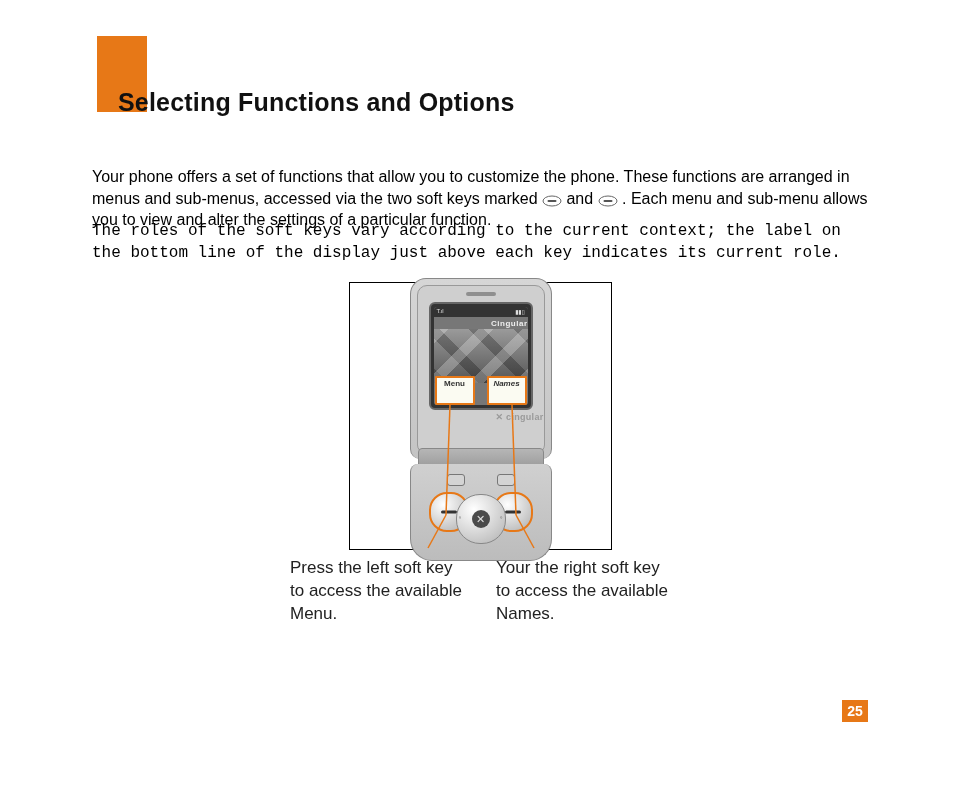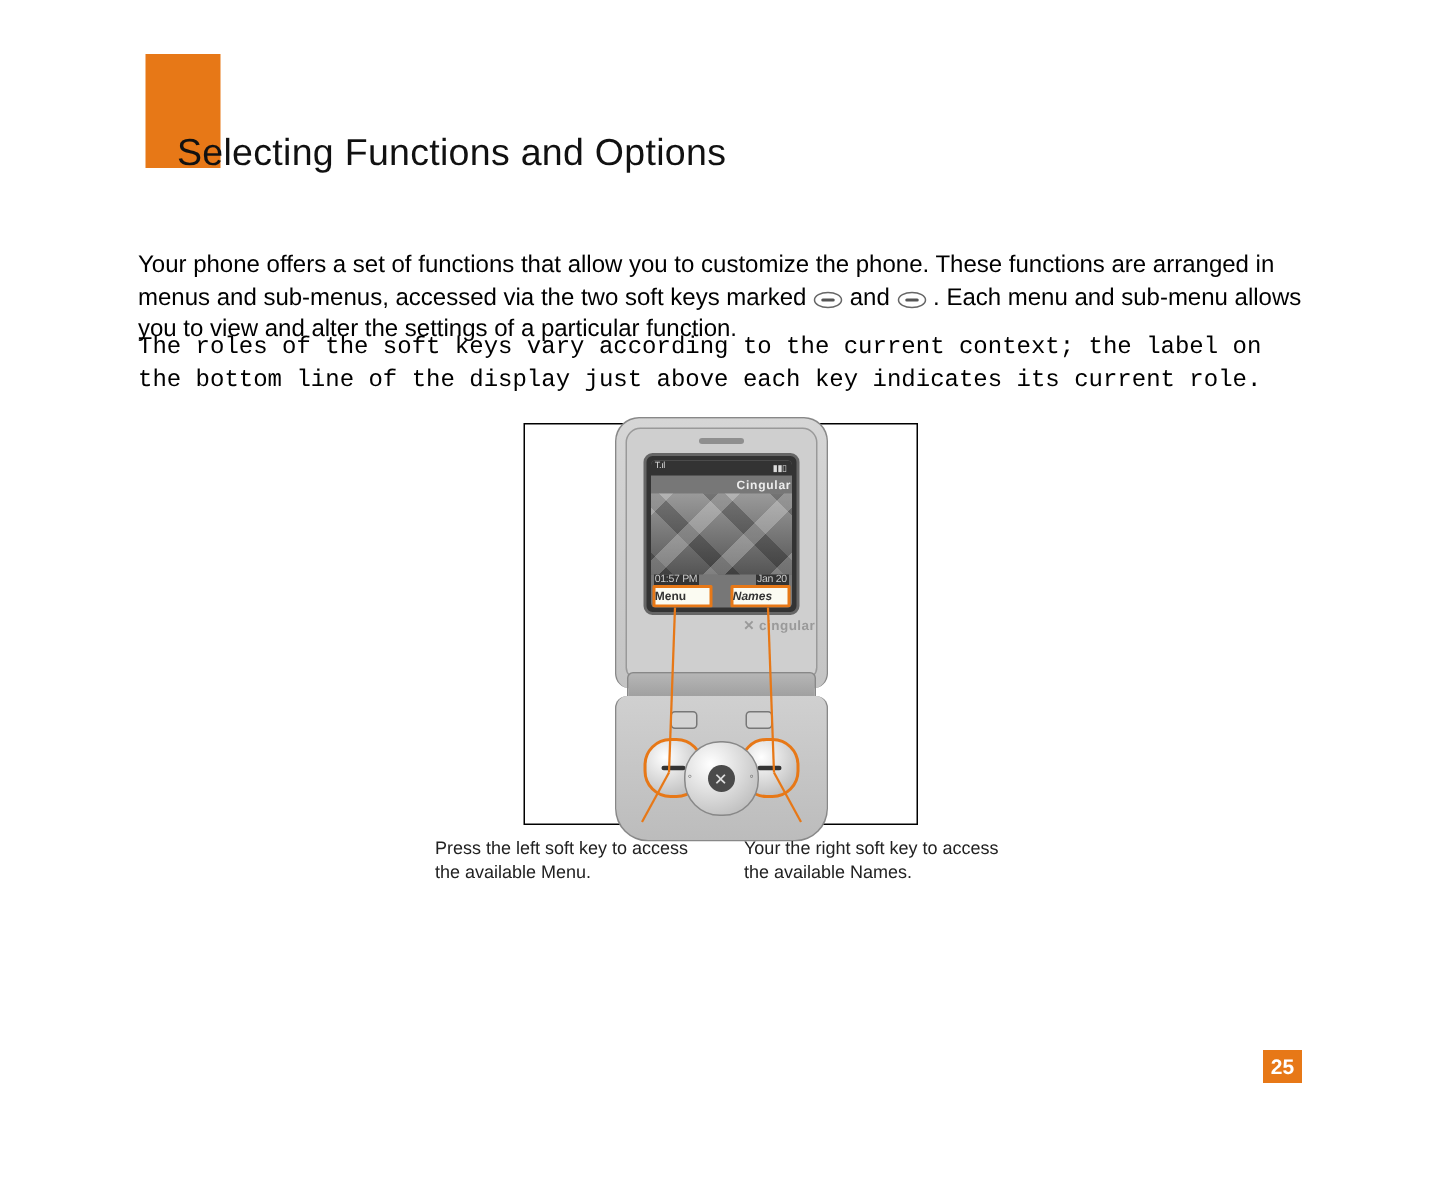--- a/index.html
+++ b/index.html
@@ -18,21 +18,21 @@
     top: 36px;
     width: 50px;
     height: 76px;
     background: #e77817;
   }
   .page-title {
     position: absolute;
     left: 118px;
     top: 88px;
     font-size: 25px;
-    font-weight: 400;
+    font-weight: 700;
     letter-spacing: 0.2px;
     color: #111;
   }
   .body-text {
     position: absolute;
     left: 92px;
     width: 776px;
     font-size: 16px;
     line-height: 1.35;
     font-weight: 400;
@@ -134,27 +134,27 @@
   }
   .tiny-label {
     position: absolute; top: 0;
     font-size: 7px; color: #ccc; letter-spacing: -0.2px;
     background: #333; padding: 0 1px;
   }
   .tl-left { left: 2px; }
   .tl-right { right: 2px; }
   .softkey-label {
     position: absolute;
-    bottom: 0; height: 15px; width: 40px;
+    bottom: 0; height: 29px; width: 40px;
     background: #fbfbf2;
     border: 2px solid #e77817;
     font-size: 8px;
     font-weight: 700;
     color: #333;
-    text-align: left;
+    text-align: center;
     line-height: 11px;
     border-radius: 1px;
     box-sizing: border-box;
   }
   .sk-left { left: 1px; }
   .sk-right { right: 1px; font-style: italic; }
 
   .p-brand {
     position: absolute;
     left: 0; right: 0; bottom: 30px;
@@ -235,21 +235,21 @@
     position: absolute;
     stroke: #e77817;
     stroke-width: 1.5;
     fill: none;
     pointer-events: none;
   }
 
   .caption {
     position: absolute;
     width: 180px;
-    font-size: 12px;
+    font-size: 17px;
     line-height: 1.35;
     color: #222;
   }
   .caption-left { left: 290px; top: 557px; }
   .caption-right { left: 496px; top: 557px; }
 
   .page-num-box {
     position: absolute;
     right: 86px;
     top: 700px;

